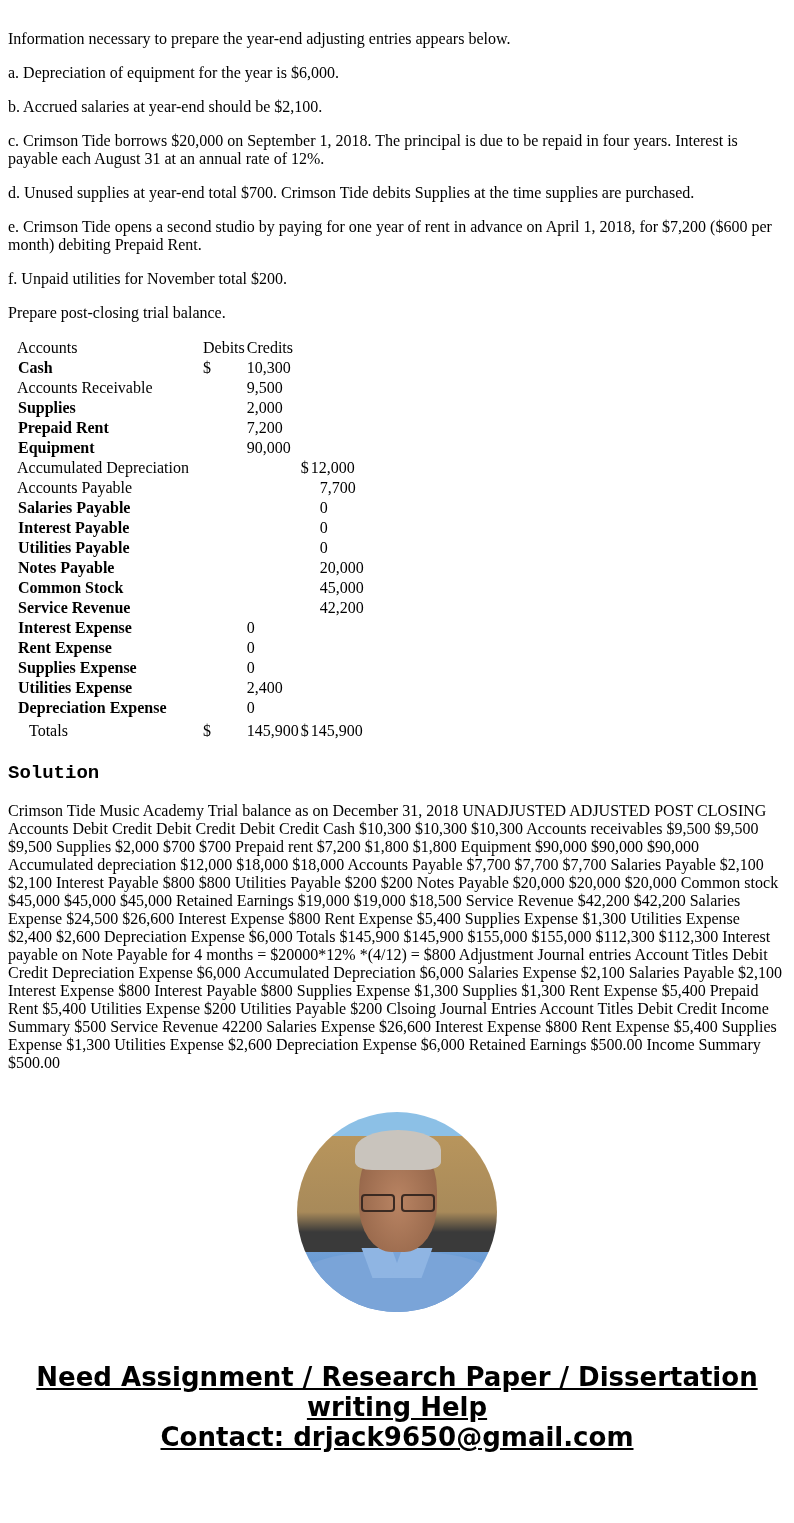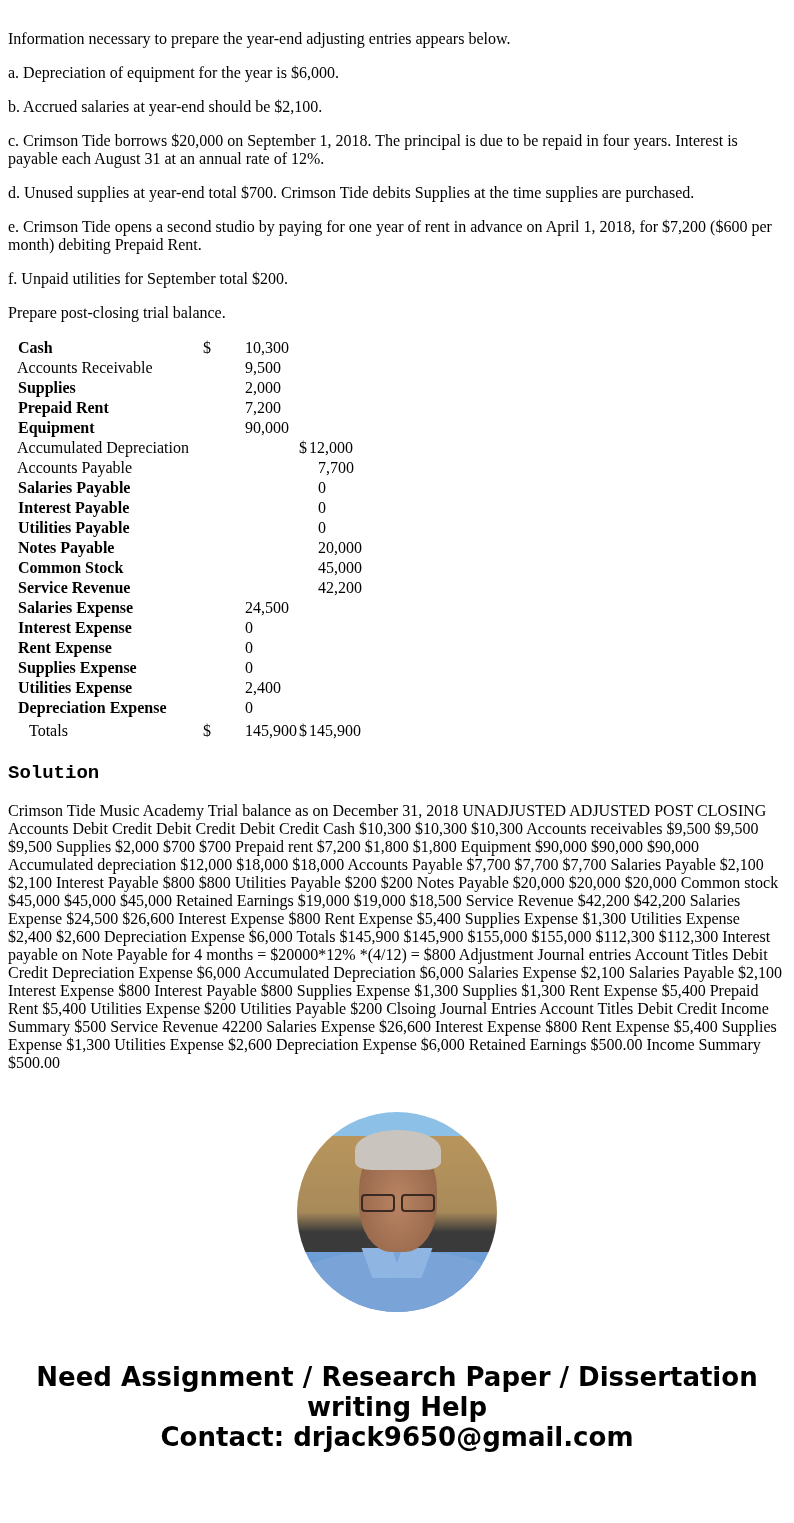--- a/index.html
+++ b/index.html
@@ -71,39 +71,47 @@
   .collar-l { left: 70px; transform: skewX(20deg); }
   .collar-r { left: 100px; transform: skewX(-20deg); }
   .promo {
     font-family: "DejaVu Sans", "Liberation Sans", sans-serif;
     font-weight: bold;
     font-size: 26px;
     line-height: 30px;
     text-align: center;
     margin-top: 50px;
     padding: 0 20px;
+    text-decoration: underline;
   }
   .promo div { white-space: normal; }
 </style>
 </head>
 <body>
 
 <div class="page">
 
   <p class="first">Information necessary to prepare the year-end adjusting entries appears below.</p>
   <p>a. Depreciation of equipment for the year is $6,000.</p>
   <p>b. Accrued salaries at year-end should be $2,100.</p>
   <p>c. Crimson Tide borrows $20,000 on September 1, 2018. The principal is due to be repaid in four years. Interest is payable each August 31 at an annual rate of 12%.</p>
   <p>d. Unused supplies at year-end total $700. Crimson Tide debits Supplies at the time supplies are purchased.</p>
   <p>e. Crimson Tide opens a second studio by paying for one year of rent in advance on April 1, 2018, for $7,200 ($600 per month) debiting Prepaid Rent.</p>
-  <p>f. Unpaid utilities for September total $200.</p>
+  <p>f. Unpaid utilities for November total $200.</p>
   <p>Prepare post-closing trial balance.</p>
 
   <table class="tb">
     <tbody>
+      <tr>
+        <td class="acct">Accounts</td>
+        <td class="dsym" colspan="1">Debits</td>
+        <td class="dval">Credits</td>
+        <td class="csym"></td>
+        <td class="cval"></td>
+      </tr>
       <tr>
         <td class="acct ind1">Cash</td>
         <td class="dsym">$</td>
         <td class="dval">10,300</td>
         <td class="csym"></td>
         <td class="cval cvalpad"></td>
       </tr>
       <tr>
         <td class="acct">Accounts Receivable</td>
         <td class="dsym"></td>
@@ -180,27 +188,20 @@
         <td class="dval"></td>
         <td class="csym"></td>
         <td class="cval cvalpad">45,000</td>
       </tr>
       <tr>
         <td class="acct ind1">Service Revenue</td>
         <td class="dsym"></td>
         <td class="dval"></td>
         <td class="csym"></td>
         <td class="cval cvalpad">42,200</td>
-      </tr>
-      <tr>
-        <td class="acct ind1">Salaries Expense</td>
-        <td class="dsym"></td>
-        <td class="dval">24,500</td>
-        <td class="csym"></td>
-        <td class="cval cvalpad"></td>
       </tr>
       <tr>
         <td class="acct ind1">Interest Expense</td>
         <td class="dsym"></td>
         <td class="dval">0</td>
         <td class="csym"></td>
         <td class="cval cvalpad"></td>
       </tr>
       <tr>
         <td class="acct ind1">Rent Expense</td>

